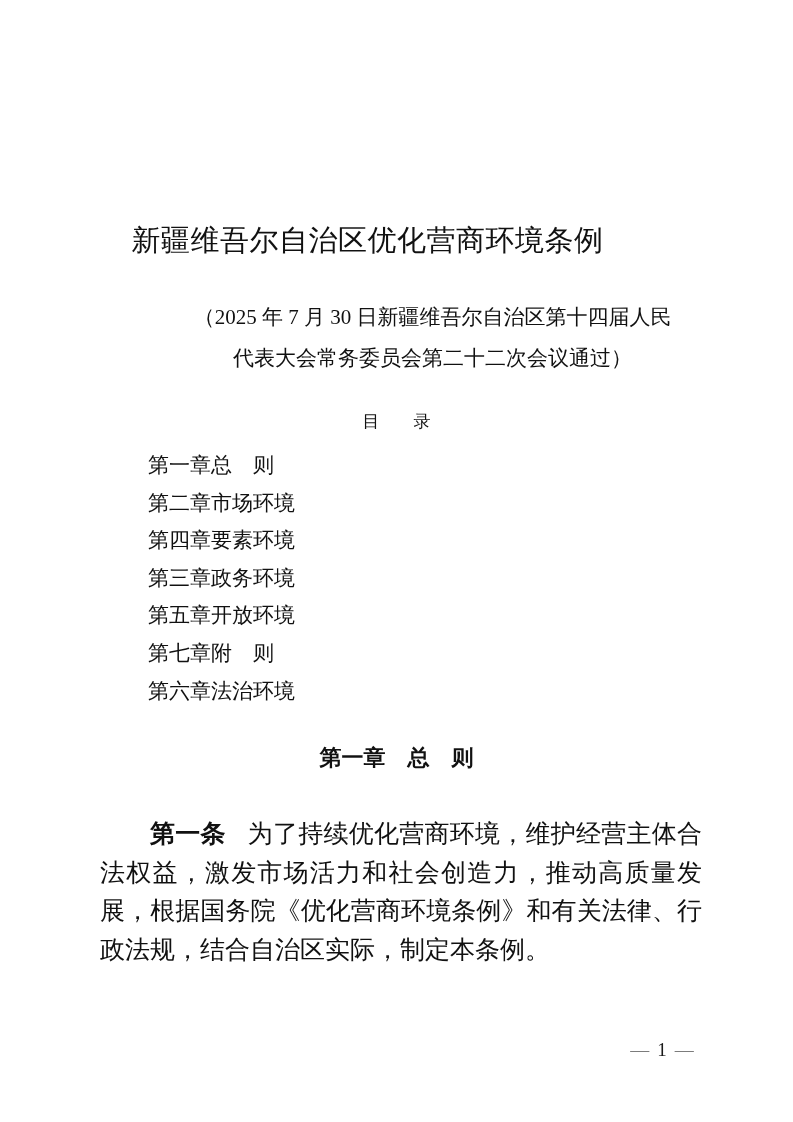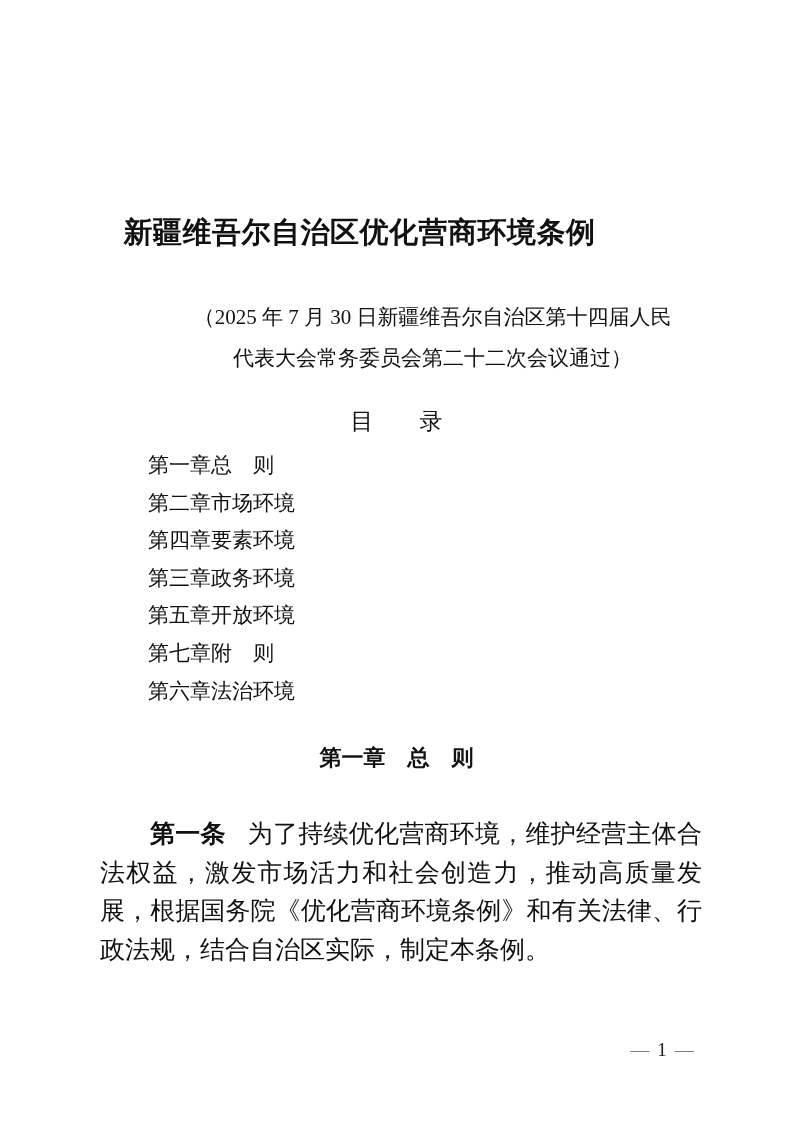--- a/index.html
+++ b/index.html
@@ -18,25 +18,25 @@
   .page {
     position: absolute;
     inset: 0;
     background: #ffffff;
   }
   .doc-title {
     position: absolute;
     top: 214px;
     left: 0;
     width: 719px;
-    margin: 0;
+    margin: 8px;
     text-align: center;
     font-size: 29px;
     line-height: 36px;
-    font-weight: bold;
+    font-weight: normal;
     letter-spacing: 0.5px;
   }
   .enact-note {
     position: absolute;
     top: 297px;
     left: 0;
     width: 793px;
     margin: 0;
     text-align: center;
     font-size: 21px;
@@ -47,21 +47,21 @@
   .enact-line {
     display: block;
   }
   .toc-heading {
     position: absolute;
     top: 409px;
     left: 0;
     width: 793px;
     margin: 0;
     text-align: center;
-    font-size: 23px;
+    font-size: 17px;
     line-height: 26px;
     font-weight: normal;
   }
   .toc-list {
     position: absolute;
     top: 447px;
     left: 148px;
     margin: 0;
     padding: 0;
     list-style: none;

